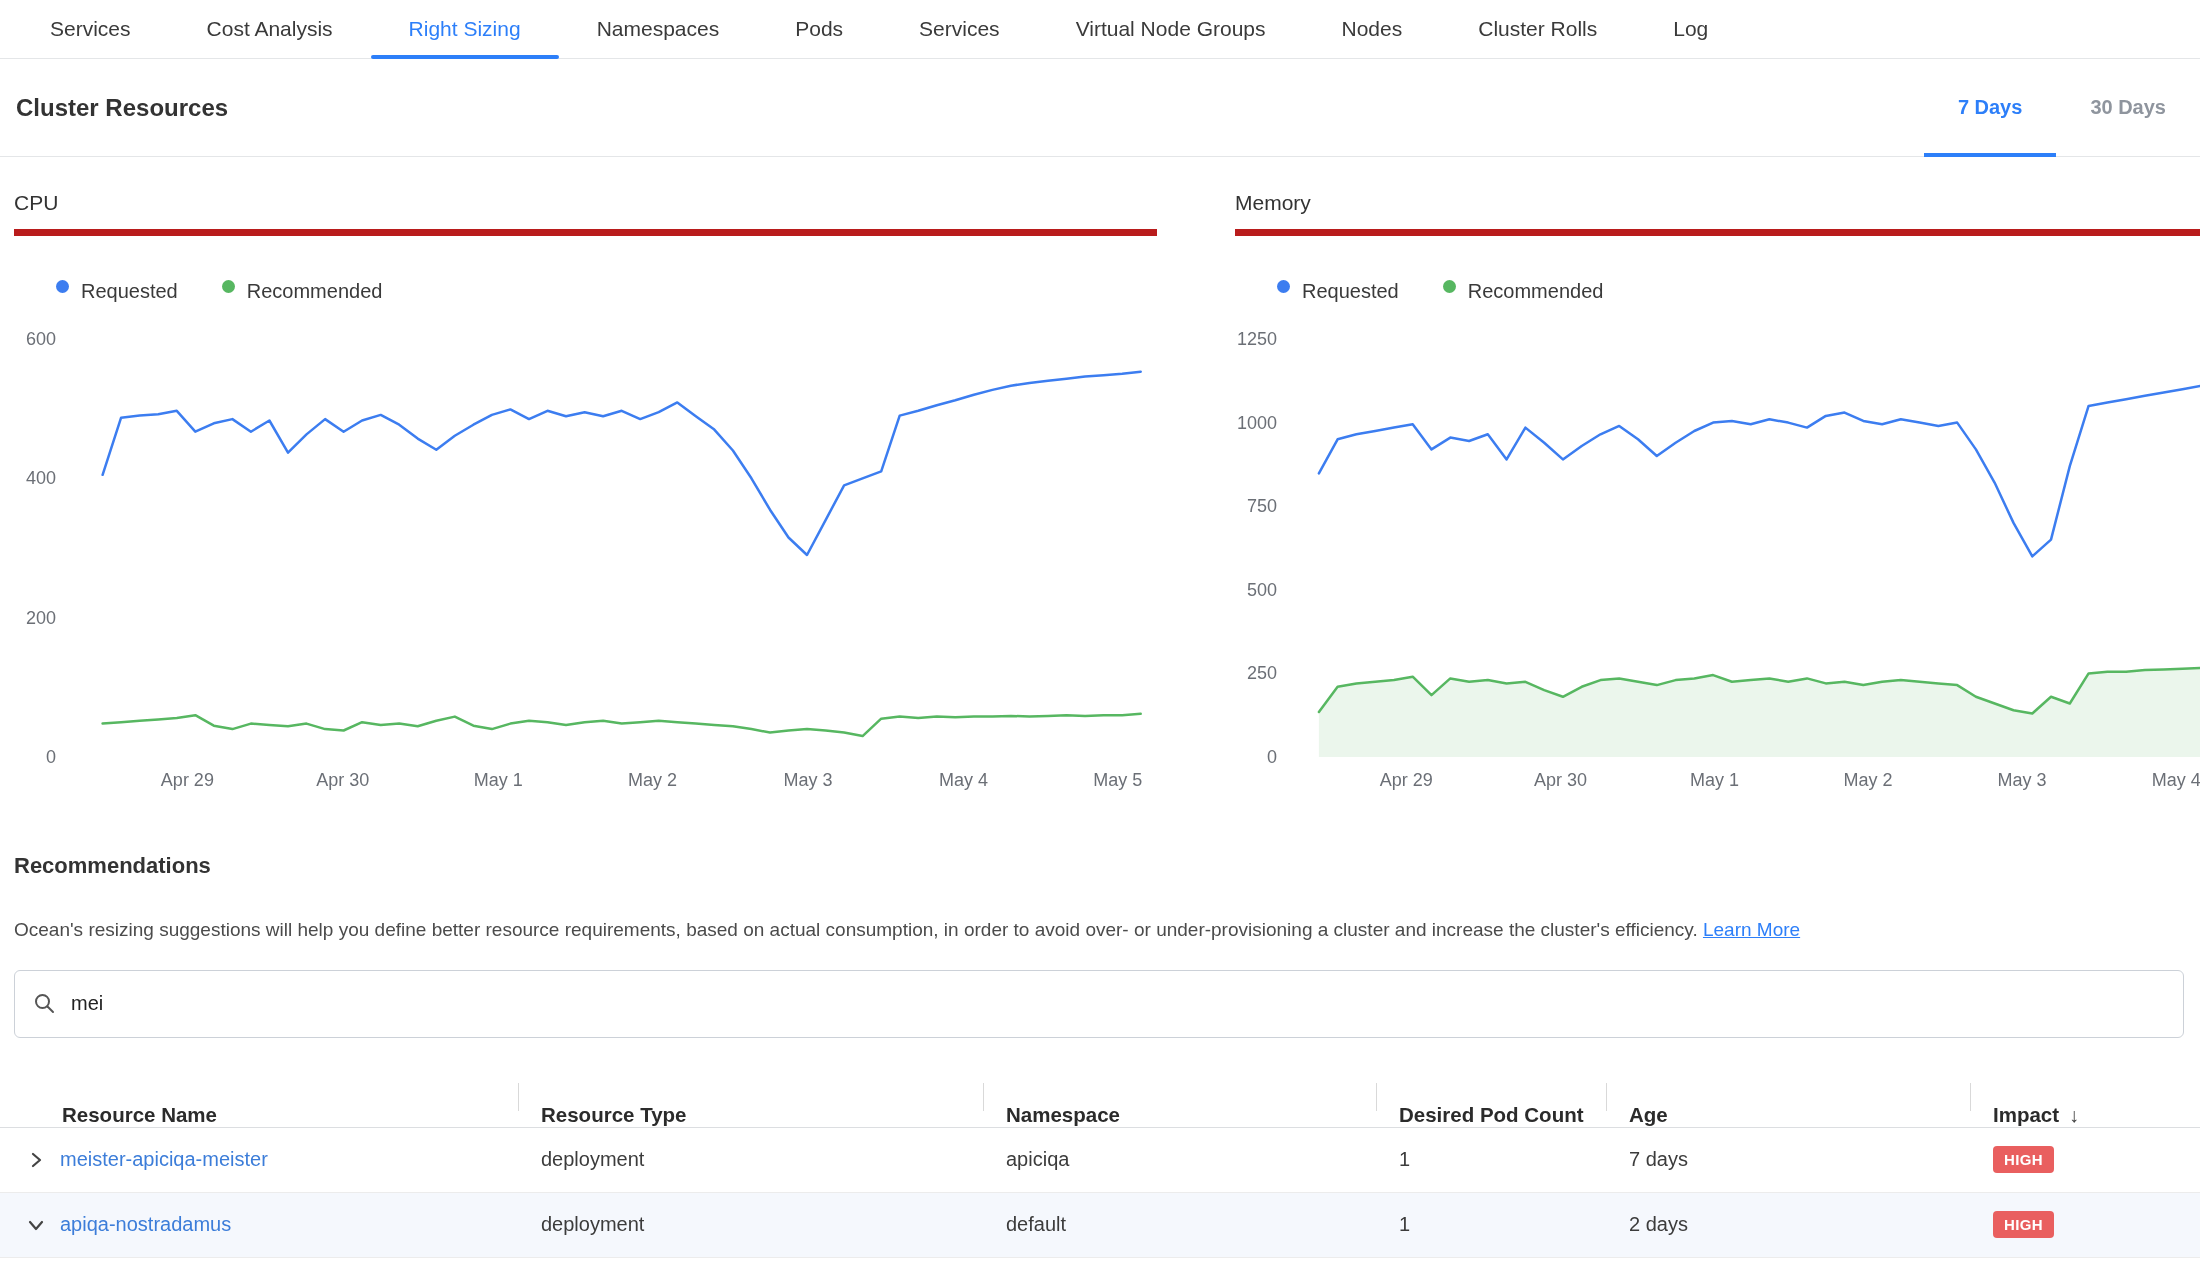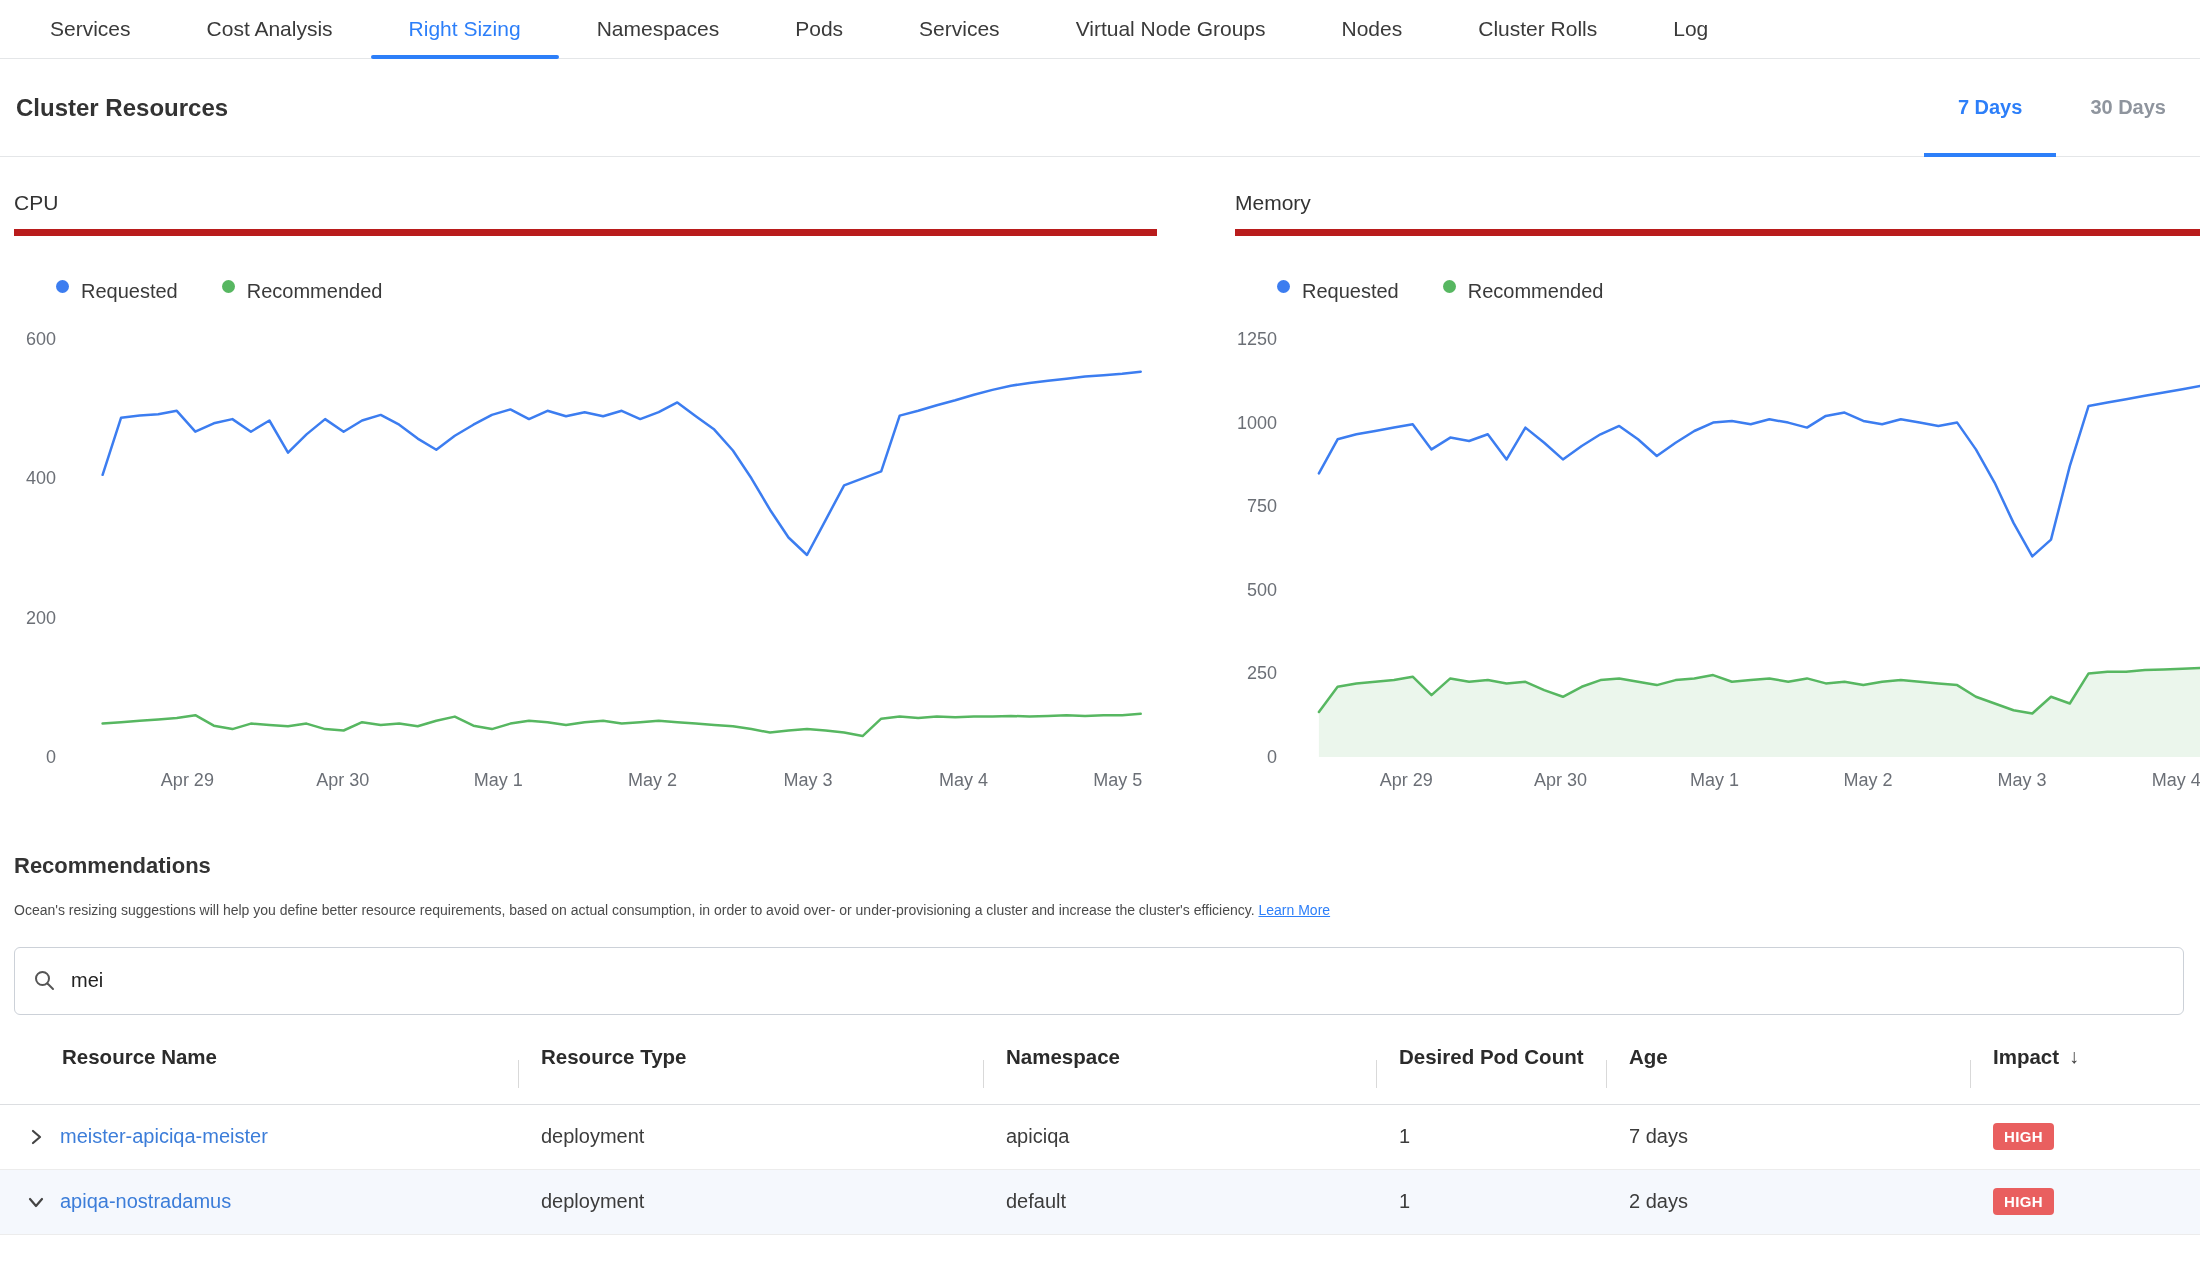--- a/index.html
+++ b/index.html
@@ -33,33 +33,33 @@
   .chart-head { padding:34px 0 14px; border-bottom:7px solid #b91c1c; font-size:21px; color:#333; }
   .legend { display:flex; gap:44px; margin-top:44px; padding-left:42px; align-items:center; }
   .legend-item { display:flex; align-items:flex-start; gap:12px; font-size:20px; color:#3a3a3a; cursor:pointer; }
   .legend-dot { width:13px; height:13px; border-radius:50%; flex:none; }
   .plot { display:block; margin-top:22px; }
   .plot text.tick { font-size:18px; fill:#6b6f76; font-family:"Liberation Sans", sans-serif; }
 
   
   .rec { padding:0 16px 0 14px; }
   .rec-title { margin-top:54px; font-size:22px; font-weight:600; color:#333; }
-  .rec-desc { margin-top:22px; font-size:14px; color:#4b4b4b; line-height:1.4; }
+  .rec-desc { margin-top:38px; font-size:19px; color:#4b4b4b; line-height:1.4; }
   .rec-desc a { color:var(--accent-blue); text-decoration:underline; cursor:pointer; }
   .search { margin-top:26px; height:68px; border:1px solid #ccd1d8; border-radius:6px;
     display:flex; align-items:center; padding:0 18px; gap:14px; background:#fff; }
   .search input { border:none; outline:none; flex:1; font-size:20px; color:#222;
     font-family:"Liberation Sans", sans-serif; background:transparent; }
 
   
   .table { margin:30px -16px 0 -14px; }
   .trow { display:grid; grid-template-columns:518px 465px 393px 230px 364px 1fr; align-items:center; }
   .thead { height:60px; border-bottom:1px solid #dcdee1; }
   .hcell { font-size:20.5px; font-weight:700; color:#2b2b2b; padding-left:23px; position:relative;
-    display:flex; align-items:flex-start; gap:10px; cursor:pointer; height:100%; }
+    display:flex; align-items:flex-end; gap:10px; cursor:pointer; height:100%; }
   .hcell:first-child { padding-left:62px; }
   .hcell + .hcell::before { content:""; position:absolute; left:0; top:50%; transform:translateY(-50%);
     height:28px; width:1px; background:#d9d9d9; }
   .sort-icon { font-size:20px; color:#444; font-weight:400; }
   .brow { height:65px; border-bottom:1px solid #ececec; }
   .brow.expanded { background:var(--row-highlight); }
   .cell { font-size:20px; color:#3c3c3c; padding-left:23px; }
   .name-cell { display:flex; align-items:center; gap:14px; padding-left:26px; }
   .chev { width:20px; height:20px; display:flex; align-items:center; justify-content:center;
     cursor:pointer; flex:none; }

